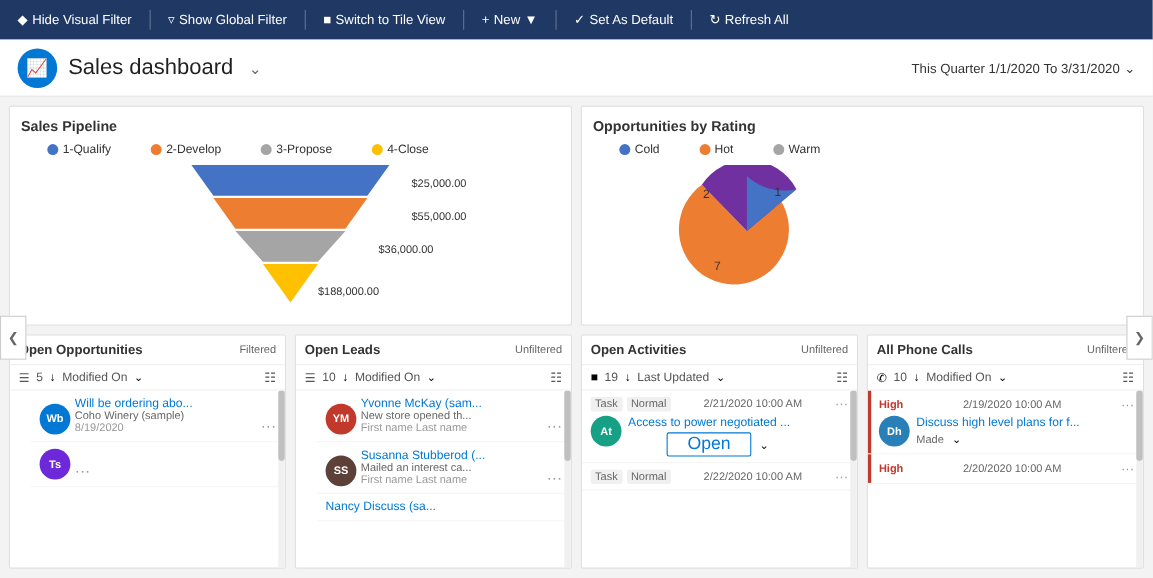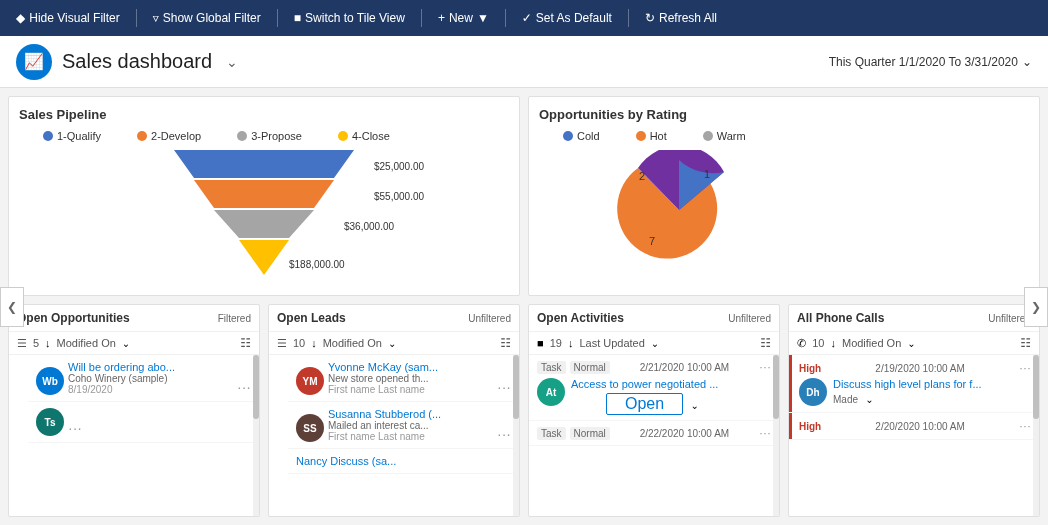--- a/index.html
+++ b/index.html
@@ -461,21 +461,21 @@
         <div class="list-item">
           <div class="avatar" style="background:#0078d4">Wb</div>
           <div class="item-content">
             <div class="item-title">Will be ordering abo...</div>
             <div class="item-subtitle">Coho Winery (sample)</div>
             <div class="item-date">8/19/2020</div>
           </div>
           <span class="item-more">···</span>
         </div>
         <div class="list-item">
-          <div class="avatar" style="background:#0f766e">Ts</div>
+          <div class="avatar" style="background:#6d28d9">Ts</div>
           <span class="item-more">···</span>
         </div>
         <div class="scrollbar-track">
             <div class="scrollbar-thumb"></div>
           </div>
       </div>
     </div>
 
     <div class="data-card">
       <div class="card-header">

